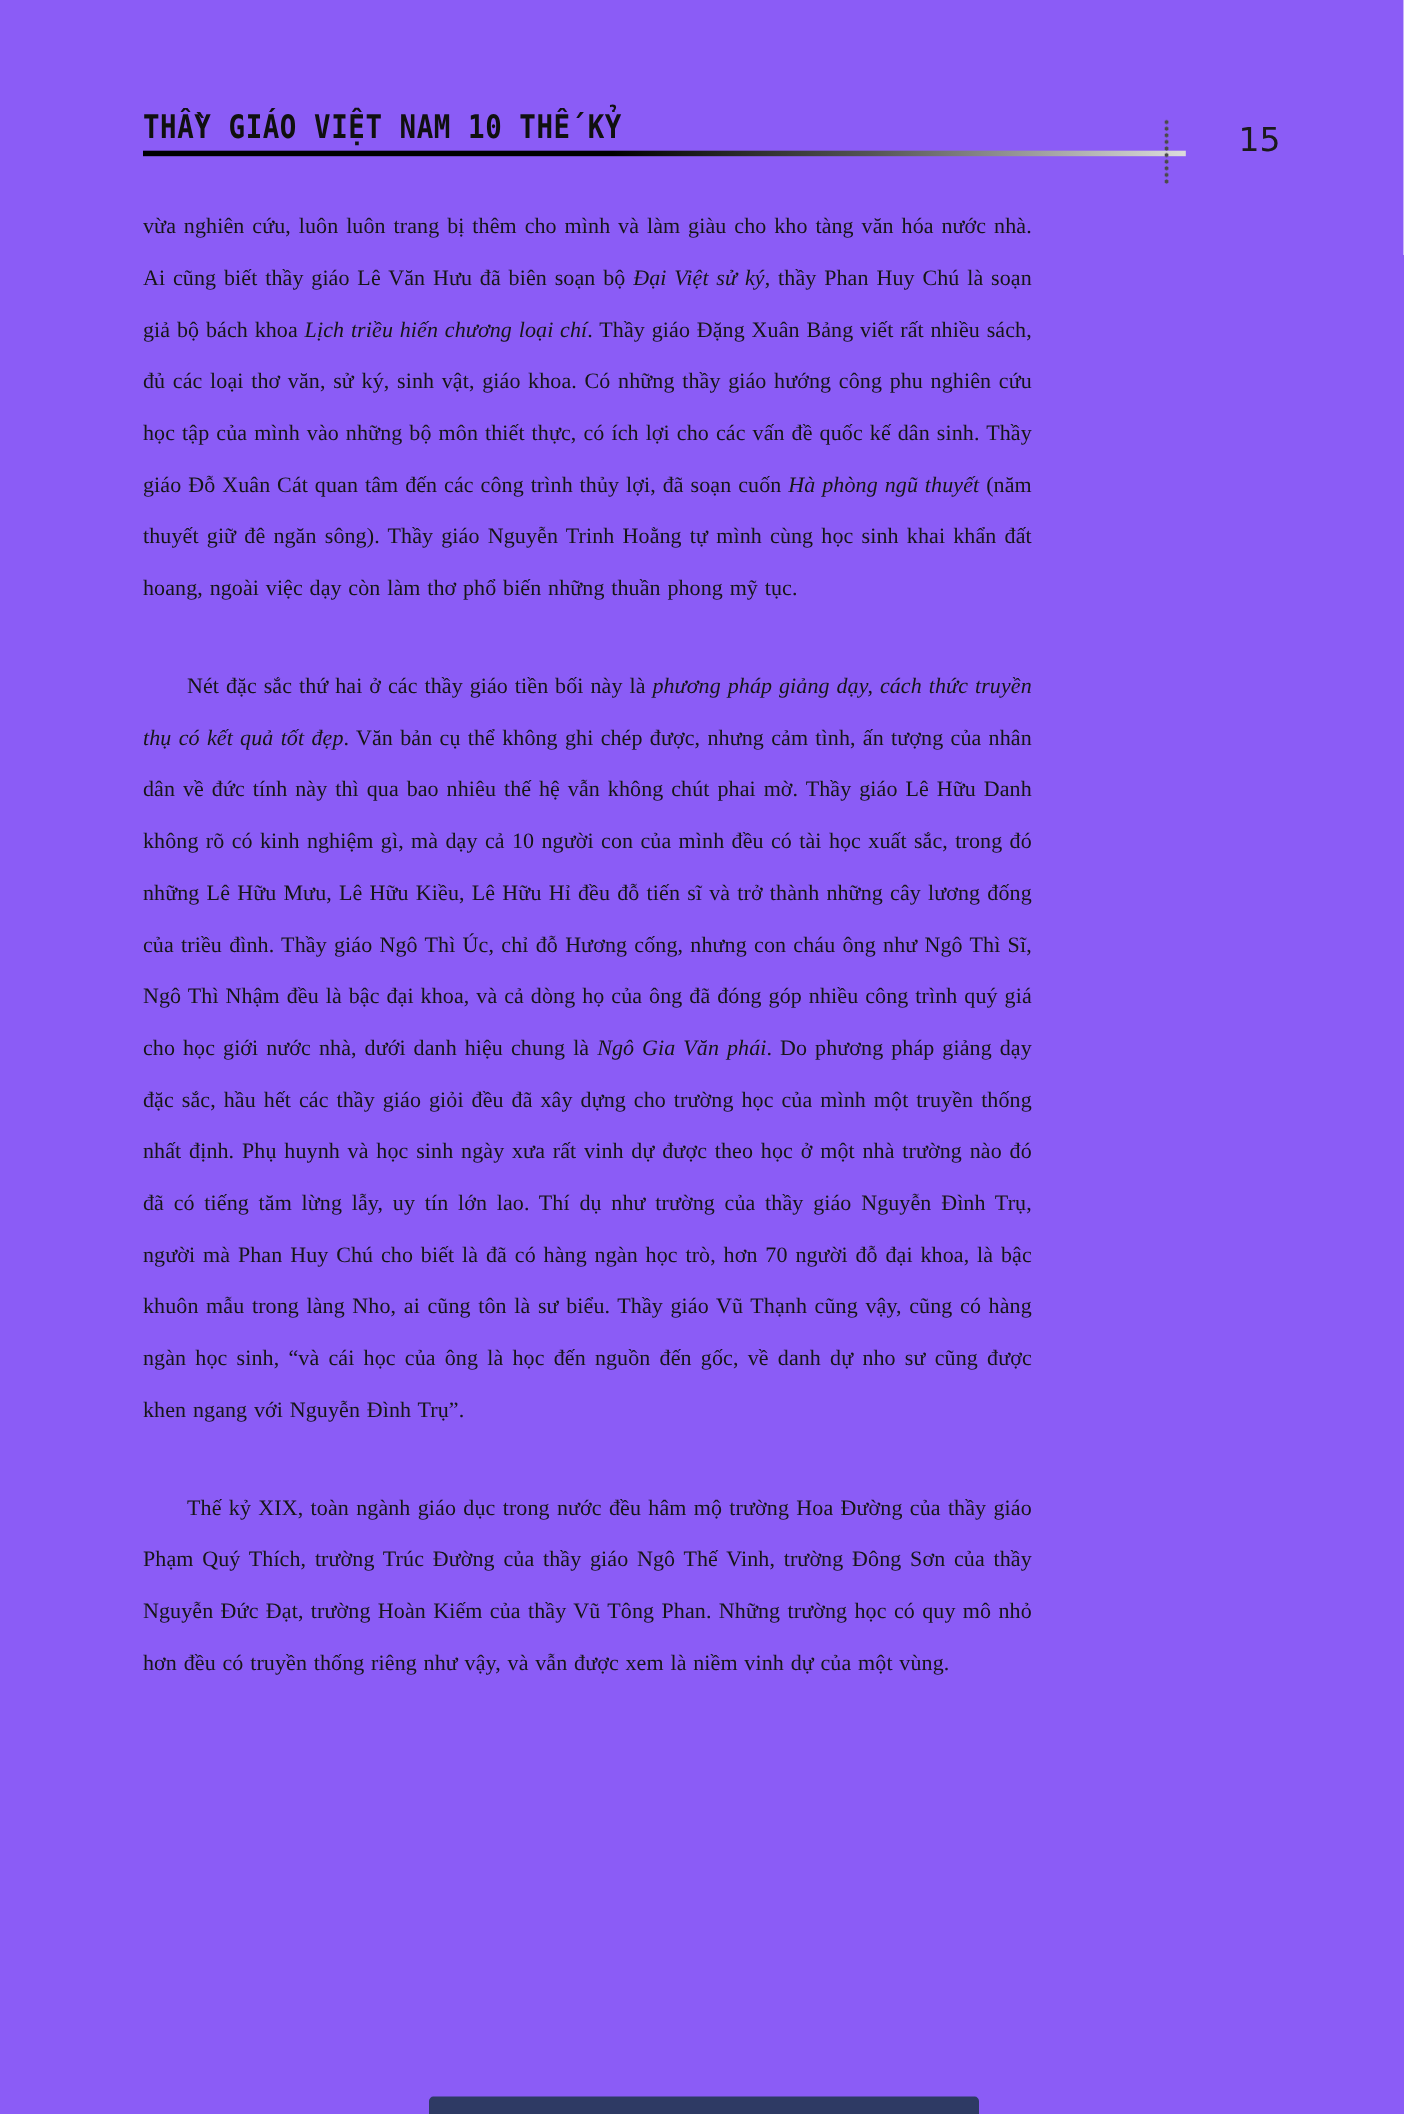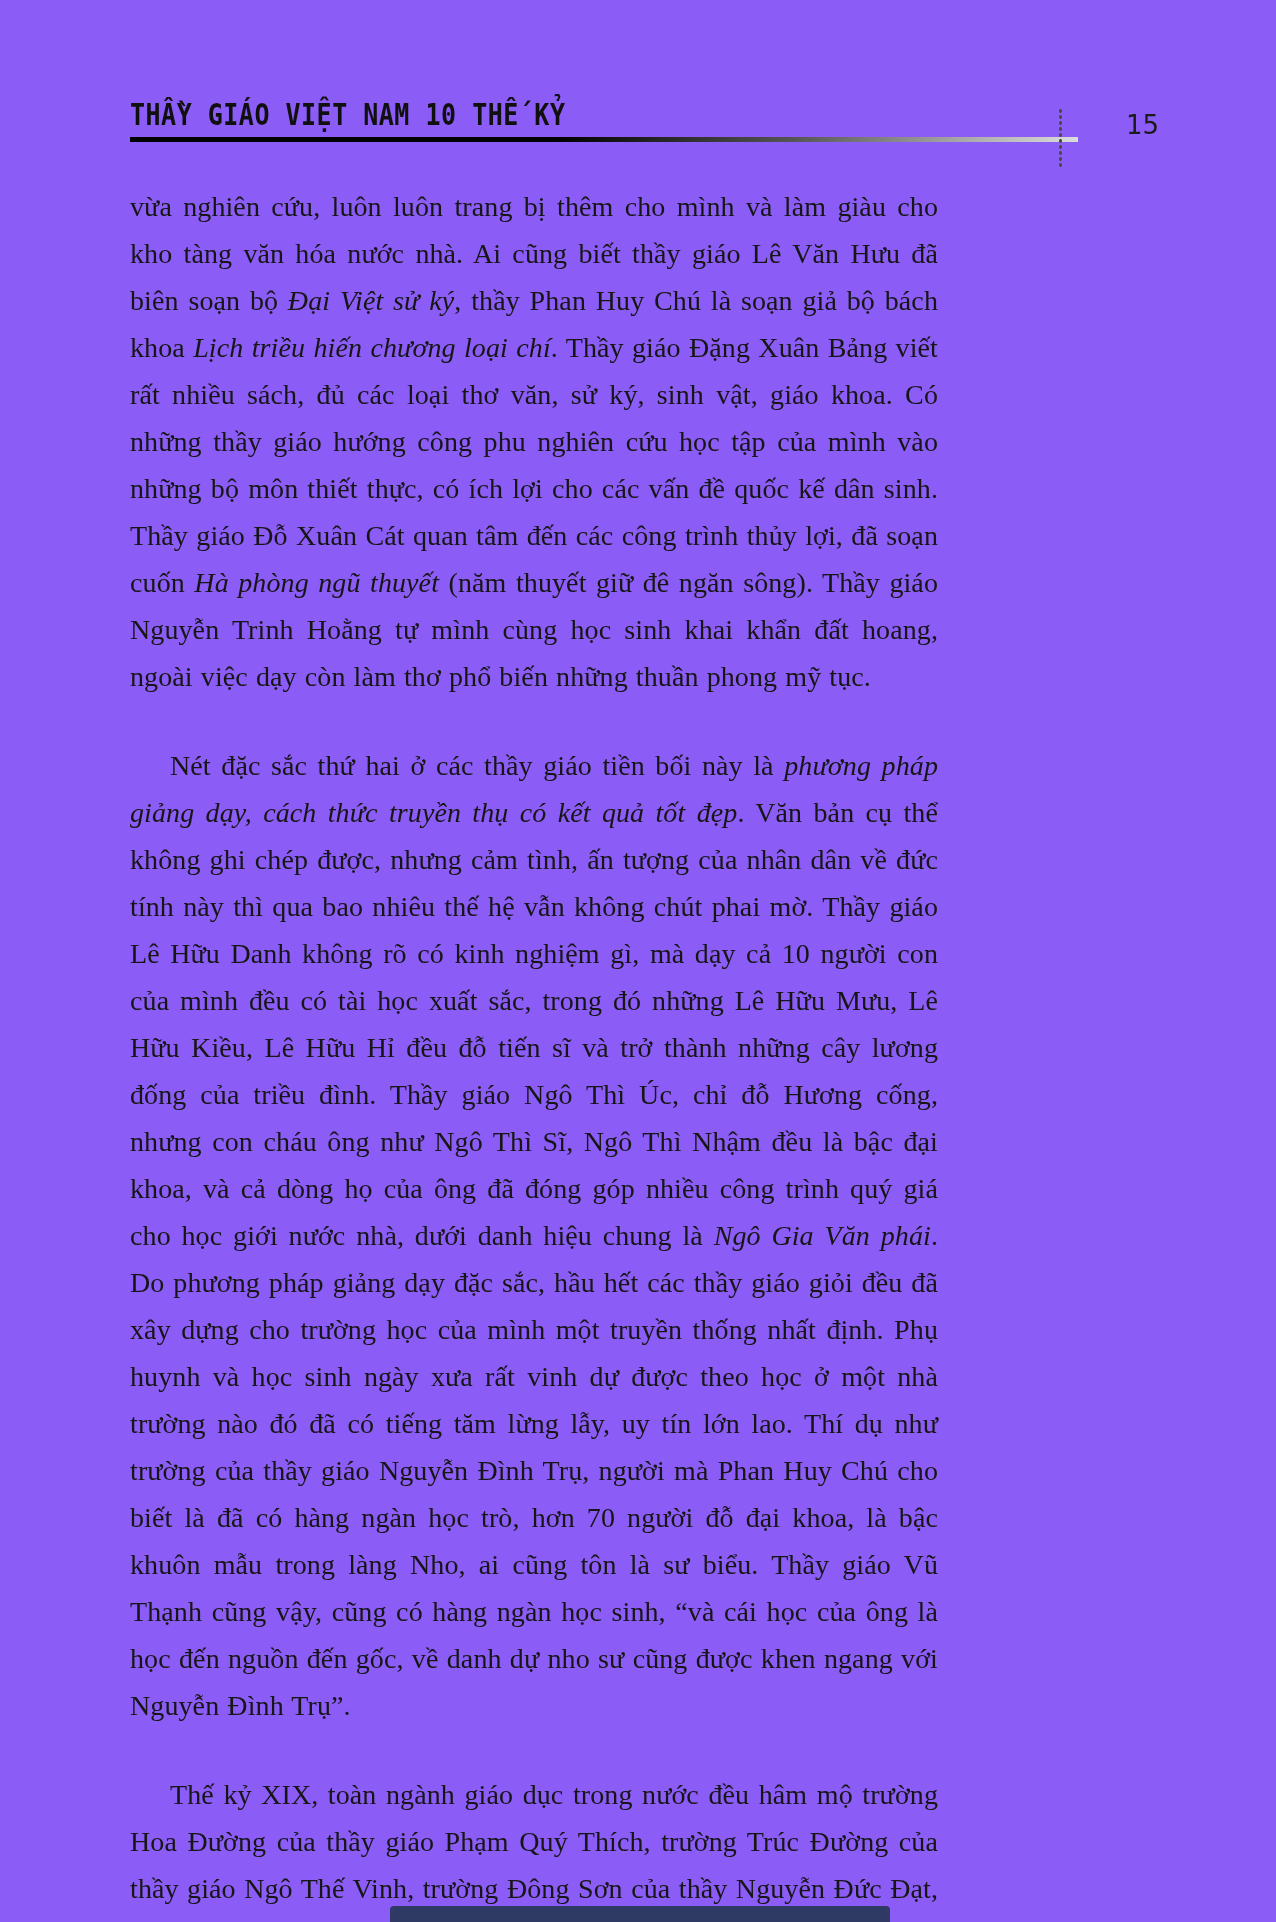--- a/index.html
+++ b/index.html
@@ -43,34 +43,34 @@
     height:60px;
     background-image:radial-gradient(circle at 2.5px 3px,#4a4a4a 1.6px,transparent 2px);
     background-size:5px 6px;
     background-repeat:repeat-y;
   }
   .hdr-pagenum{
     position:absolute;
     left:1126px;
     top:110px;
     font-family:"DejaVu Sans", sans-serif;
-    font-size:26px;
+    font-size:30px;
     color:#1b1b1b;
   }
   
   .body-col{
     position:absolute;
     left:130px;
     top:183px;
     width:808px;
   }
   .body-col p{
     margin:0;
     text-align:justify;
-    font-size:28px;
+    font-size:20px;
     line-height:47px;
     letter-spacing:0.1px;
     word-spacing:1px;
   }
   .body-col p + p{
     margin-top:42px;
     text-indent:40px;
   }
   .body-col i{font-style:italic;}
   

